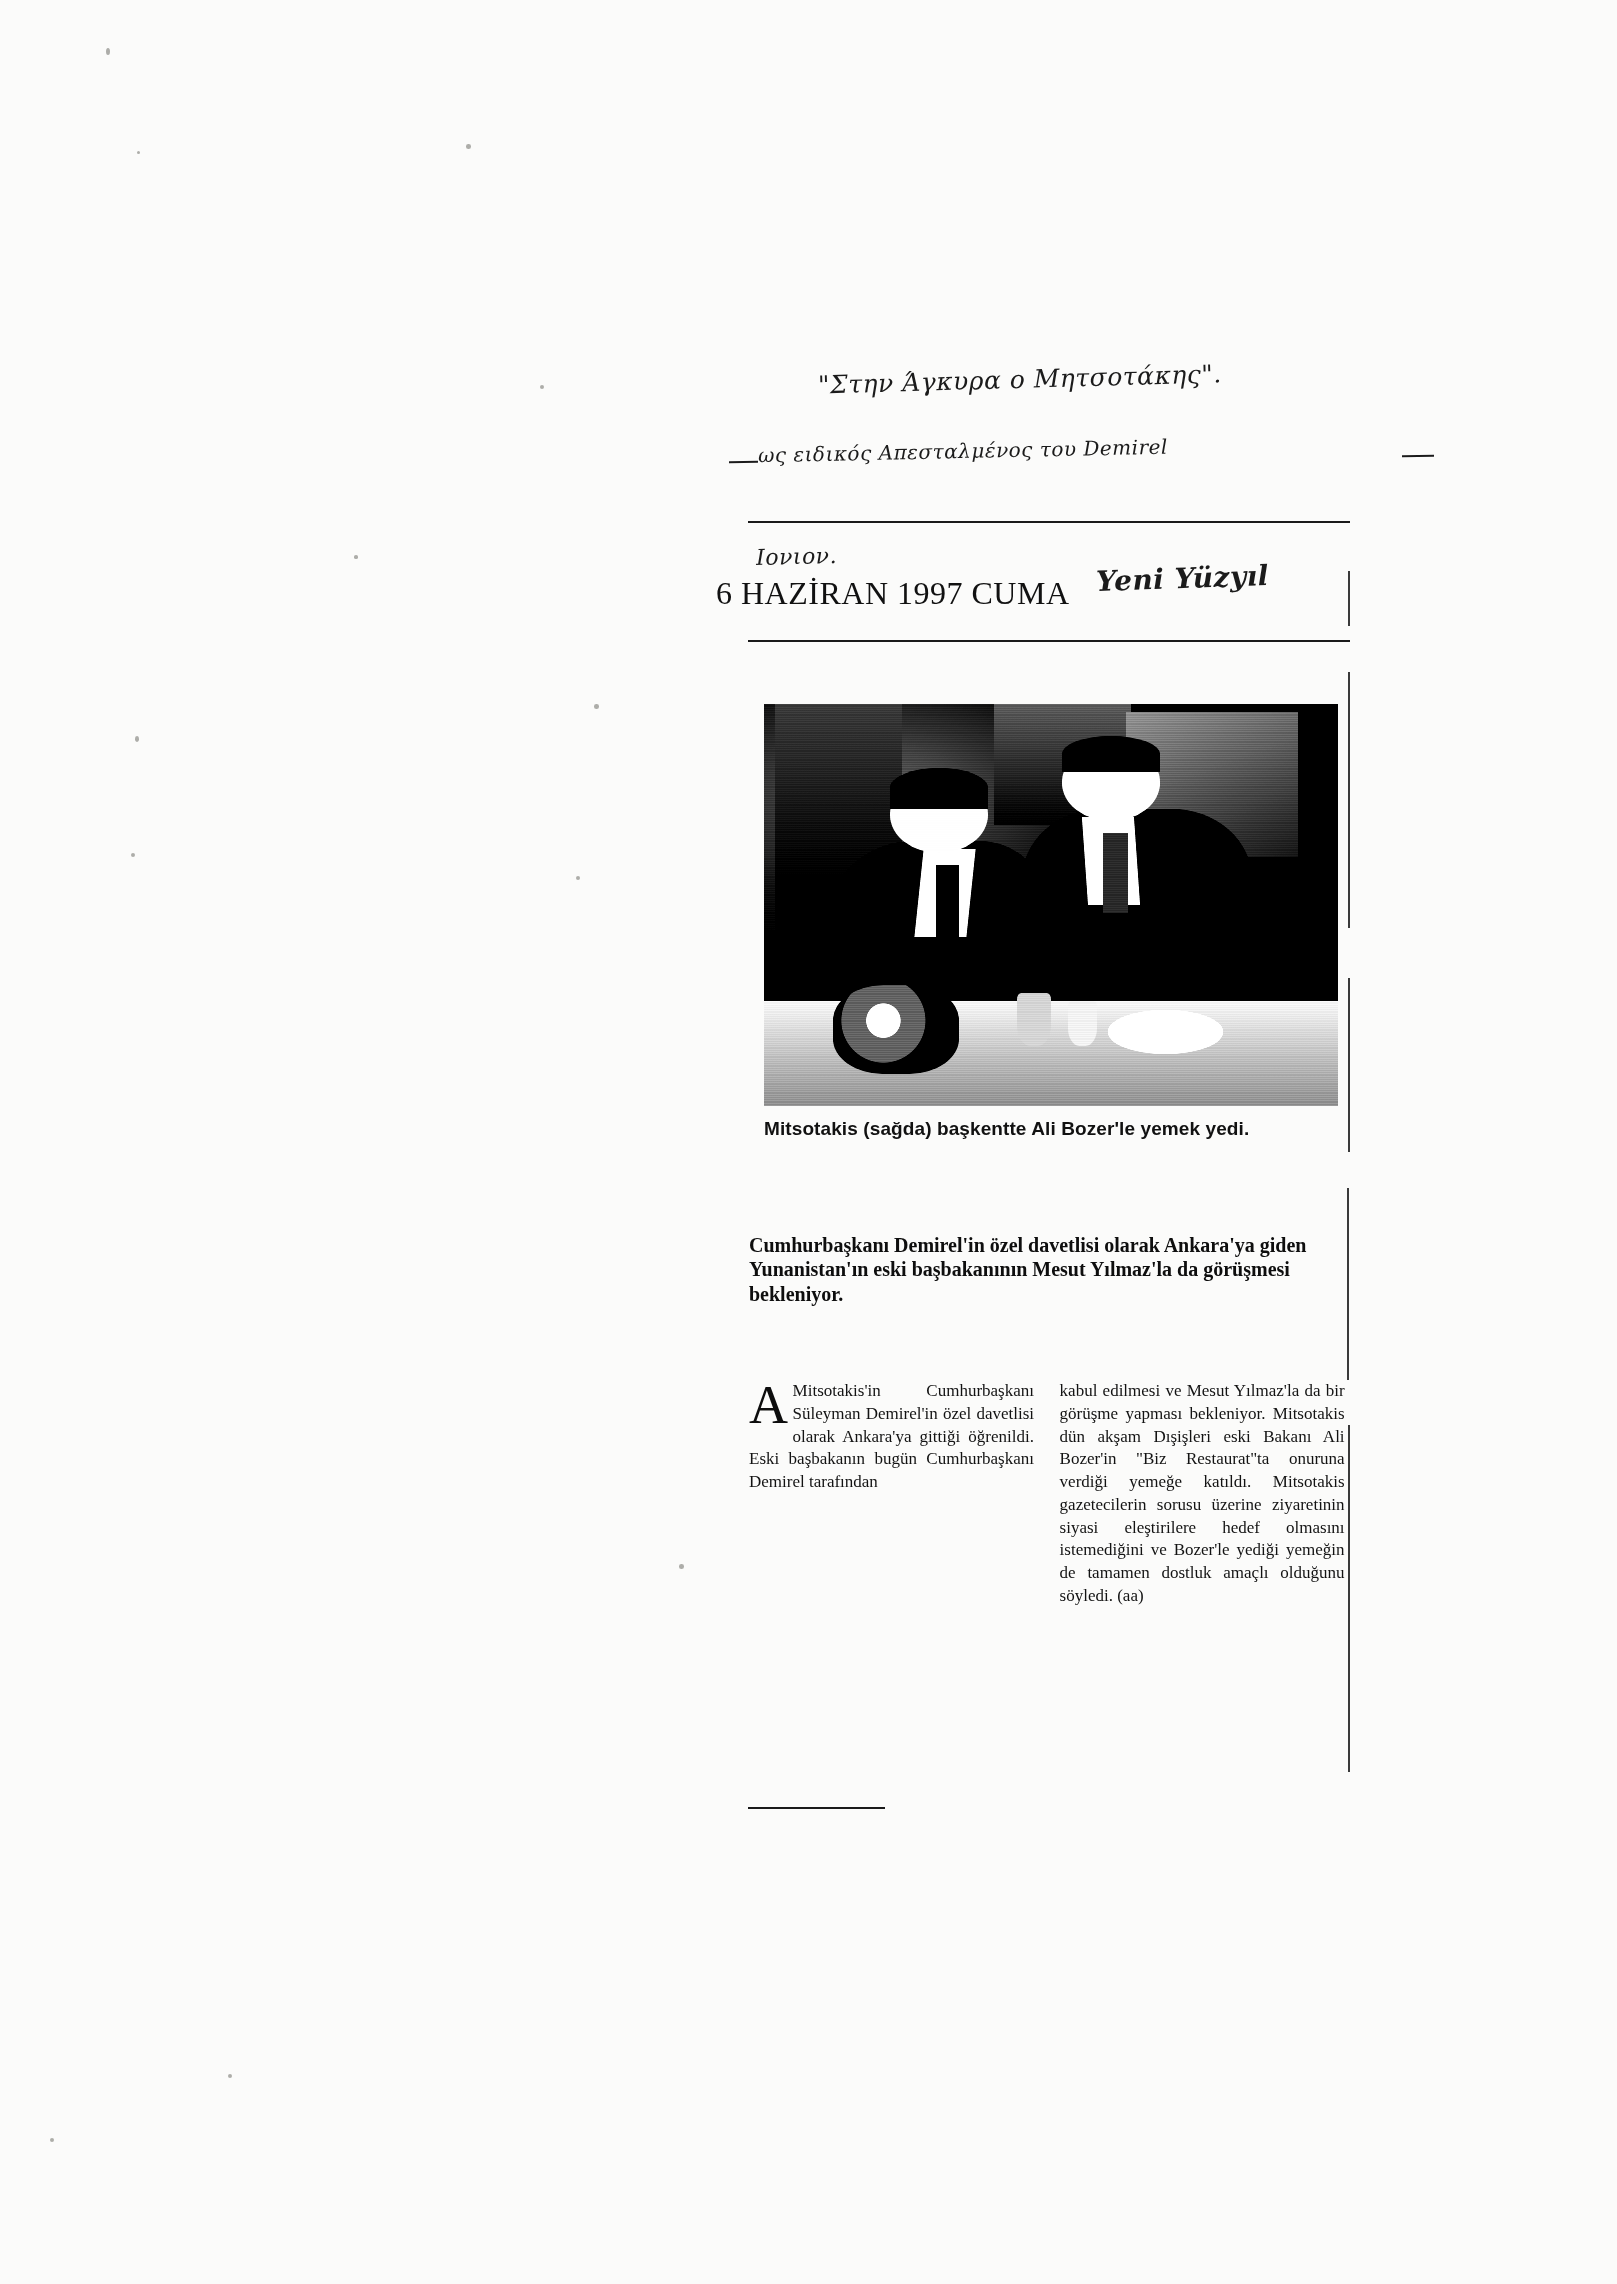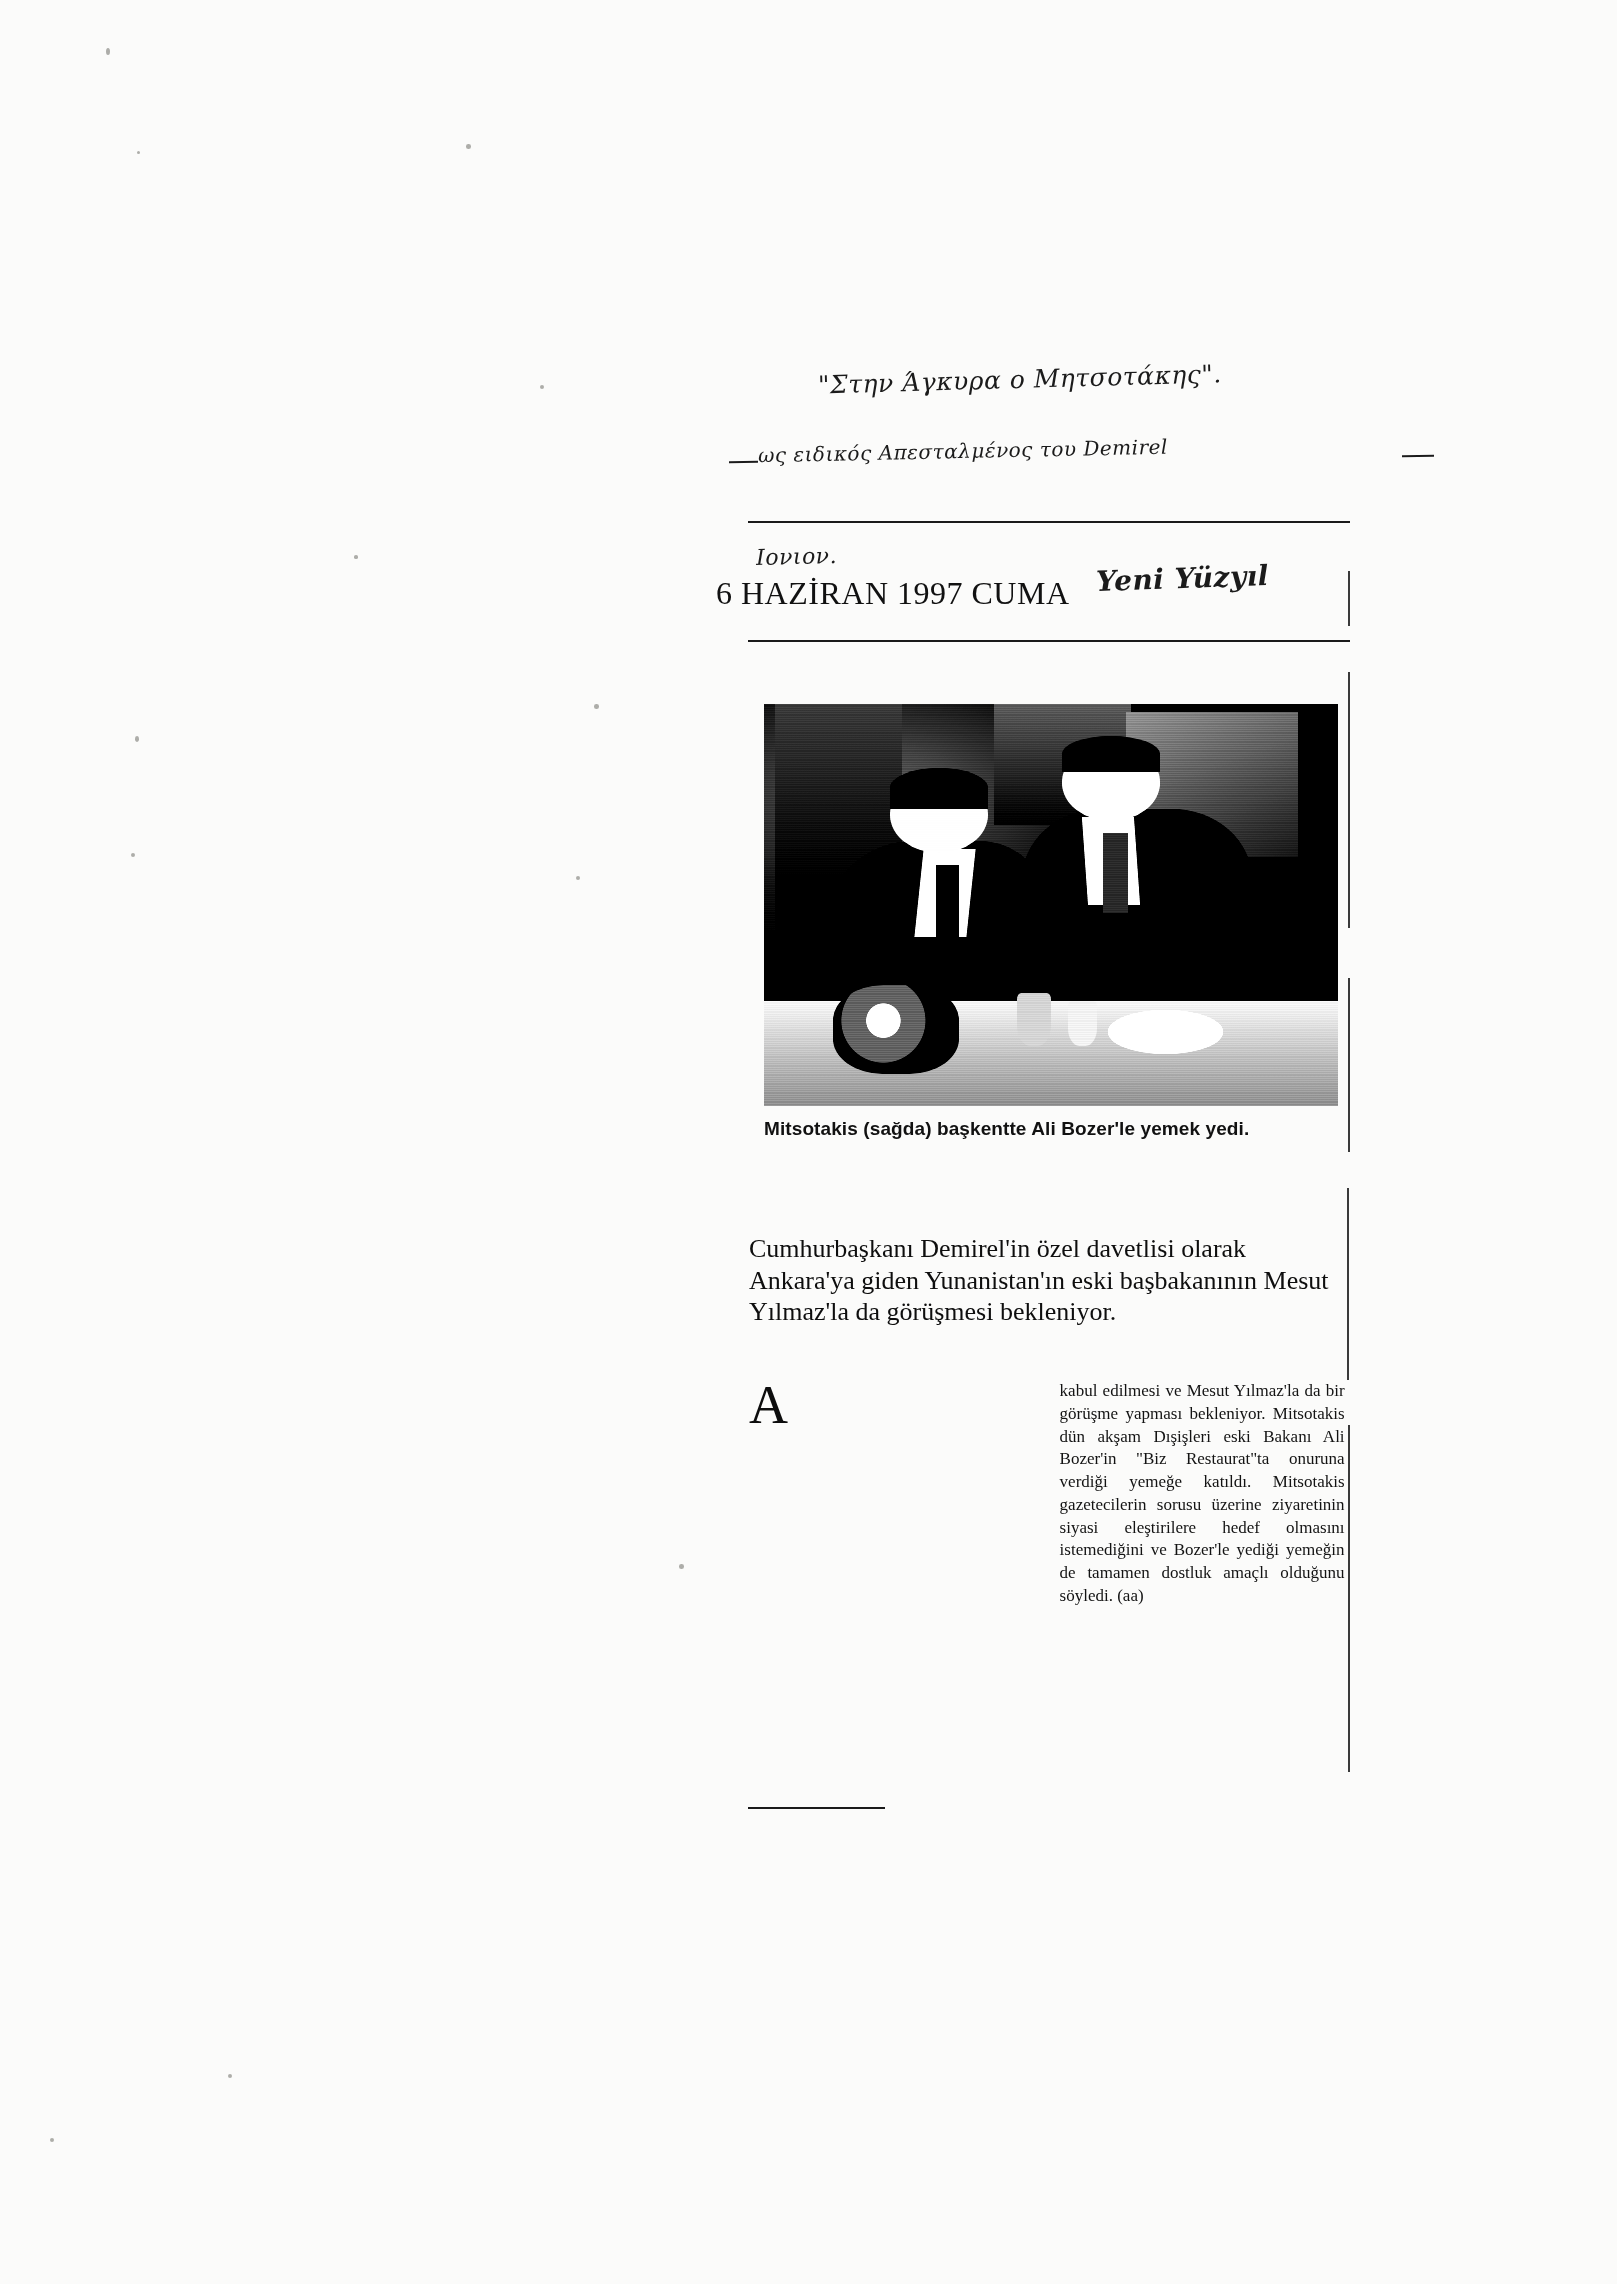--- a/index.html
+++ b/index.html
@@ -176,22 +176,22 @@
     color: #0e0e0e;
   }
 
   
   .standfirst {
     position: absolute;
     left: 749px;
     top: 1233px;
     width: 594px;
     font-family: "Liberation Serif", serif;
-    font-weight: 400;
-    font-size: 26px;
+    font-weight: 700;
+    font-size: 20px;
     line-height: 1.22;
     color: #0e0e0e;
   }
 
   
   .body-cols {
     position: absolute;
     left: 749px;
     top: 1380px;
     width: 596px;
@@ -288,20 +288,21 @@
   </div>
 
   <div class="photo-caption">Mitsotakis (sağda) başkentte Ali Bozer'le yemek yedi.</div>
 
 
   <div class="standfirst">Cumhurbaşkanı Demirel'in özel davetlisi olarak Ankara'ya giden Yunanistan'ın eski başbakanının Mesut Yılmaz'la da görüşmesi bekleniyor.</div>
 
   <div class="body-cols">
     <div class="col">
       <span class="dropcap">A</span>
+      <p>Mitsotakis'in Cumhurbaşkanı Süleyman Demirel'in özel davetlisi olarak Ankara'ya gittiği öğrenildi. Eski başbakanın bugün Cumhurbaşkanı Demirel tarafından</p>
     </div>
     <div class="col">
       <p>kabul edilmesi ve Mesut Yılmaz'la da bir görüşme yapması bekleniyor. Mitsotakis dün akşam Dışişleri eski Bakanı Ali Bozer'in "Biz Restaurat"ta onuruna verdiği yemeğe katıldı. Mitsotakis gazetecilerin sorusu üzerine ziyaretinin siyasi eleştirilere hedef olmasını istemediğini ve Bozer'le yediği yemeğin de tamamen dostluk amaçlı olduğunu söyledi. (aa)</p>
     </div>
   </div>
 
   <div class="rule rule-bottom"></div>
 
 </div>
 

